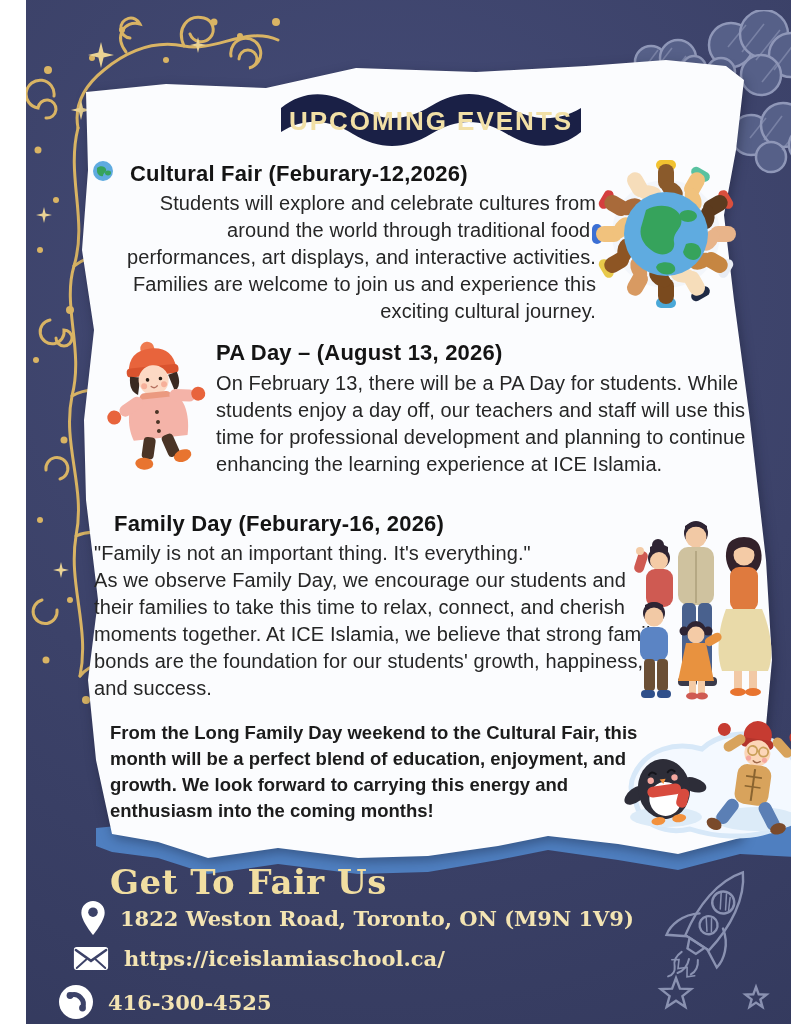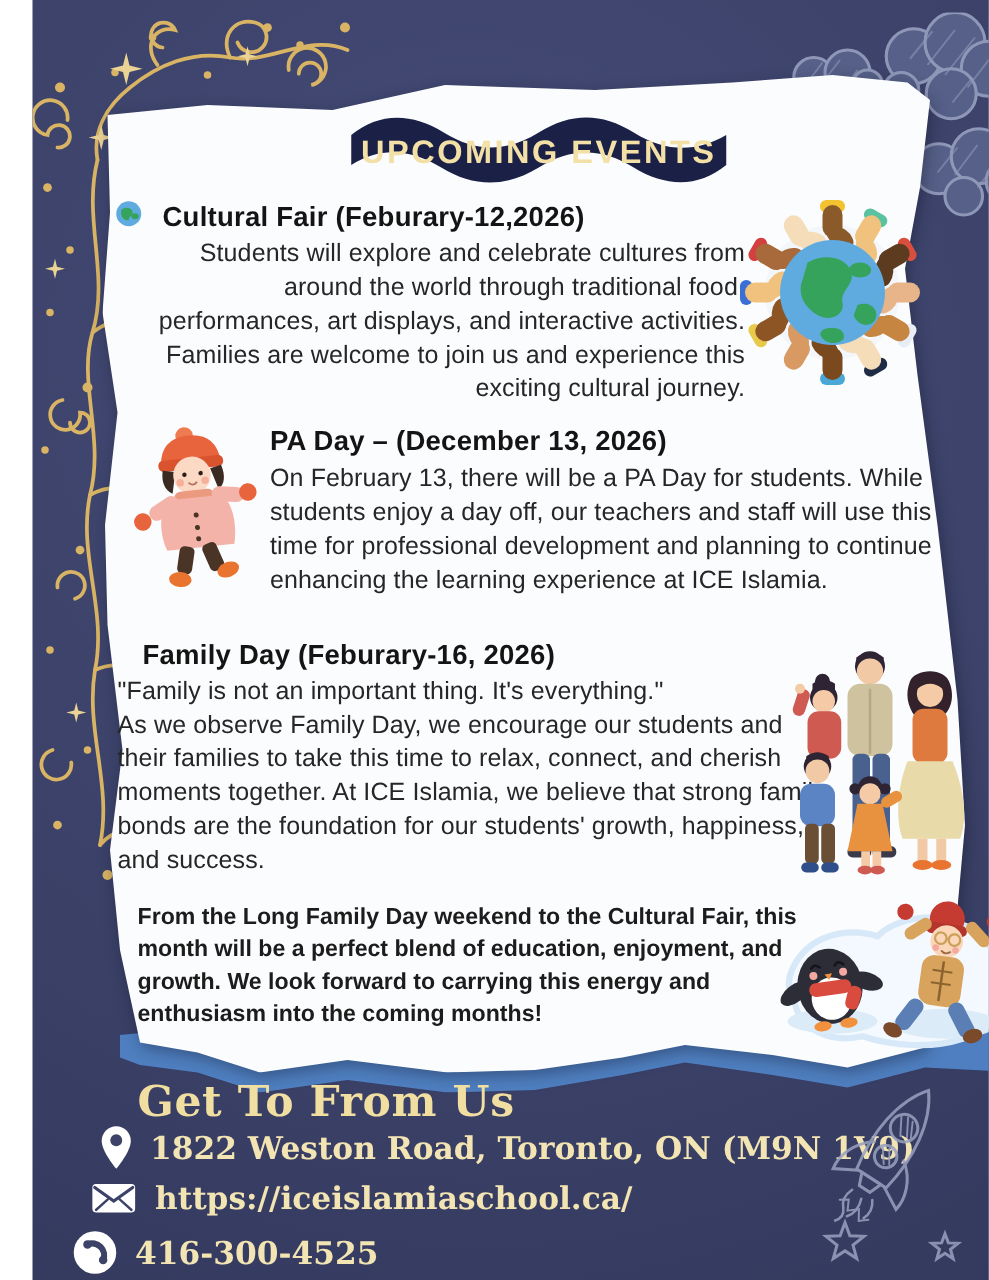--- a/index.html
+++ b/index.html
@@ -42,21 +42,21 @@
   .ev2-body  { left:190px; top:370px; width:554px; }
   .ev3-title { left:88px;  top:511px;text-align:center; }
   .ev3-body  { left:68px;  top:540px; width:572px; }
   .closing   { left:84px;  top:720px; width:548px; color:#1c1c1c; font-weight:bold;
                font-size:18.5px; line-height:26px; }
 
   
   .footer-heading { left:84px; top:862px; font-family:"DejaVu Serif", serif; font-weight:bold;
     font-size:34px; color:#f1dea1; letter-spacing:.5px; }
   .frow { display:flex; align-items:center; gap:14px; }
-  .frow span { font-family:"DejaVu Serif", serif; font-weight:bold; font-size:25px; color:#f3e4b3; }
+  .frow span { font-family:"DejaVu Serif", serif; font-weight:bold; font-size:21px; color:#f3e4b3; }
   .frow1 { left:54px; top:900px; }
   .frow2 { left:46px; top:944px; }
   .frow3 { left:32px; top:984px;align-items:center; }
 </style>
 </head>
 <body>
 
 <div class="canvas">
 
   <svg class="abs" style="left:0;top:0" width="270" height="720" viewBox="0 0 270 720">
@@ -243,21 +243,21 @@
       <rect x="22" y="62" width="26" height="12" rx="6" fill="#f4b3a8" transform="rotate(-28 35 68)"></rect>
       <circle cx="17" cy="77" r="7" fill="#e8643c"></circle>
       <rect x="74" y="56" width="26" height="12" rx="6" fill="#f4b3a8" transform="rotate(8 87 62)"></rect>
       <circle cx="103" cy="62" r="7" fill="#e8643c"></circle>
       <rect x="42" y="100" width="12" height="22" rx="4" fill="#4a3426" transform="rotate(14 48 111)"></rect>
       <rect x="64" y="99" width="12" height="23" rx="4" fill="#4a3426" transform="rotate(-18 70 110)"></rect>
       <ellipse cx="42" cy="126" rx="9" ry="6" fill="#e8742f" transform="rotate(10 42 126)"></ellipse>
       <ellipse cx="81" cy="122" rx="9" ry="6" fill="#e8742f" transform="rotate(-15 81 122)"></ellipse>
     </g>
   </svg>
-  <h2 class="abs ev-title ev2-title">PA Day – (December 13, 2026)</h2>
+  <h2 class="abs ev-title ev2-title">PA Day – (August 13, 2026)</h2>
   <p class="abs ev-body ev2-body">On February 13, there will be a PA Day for students. While students enjoy a day off, our teachers and staff will use this time for professional development and planning to continue enhancing the learning experience at ICE Islamia.</p>
 
   <h2 class="abs ev-title ev3-title">Family Day (Feburary-16, 2026)</h2>
   <p class="abs ev-body ev3-body">
     <span style="display:block">"Family is not an important thing. It's everything."</span>
     <span>As we observe Family Day, we encourage our students and their families to take this time to relax, connect, and cherish moments together. At ICE Islamia, we believe that strong family bonds are the foundation for our students' growth, happiness, and success.</span>
   </p>
 
   <svg class="abs" style="left:606px;top:515px" width="148" height="188" viewBox="0 0 148 188">
     <circle cx="26" cy="30" r="6" fill="#2e2433"></circle>
@@ -345,21 +345,21 @@
       <rect x="12" y="-38" width="24" height="10" rx="5" fill="#d8a35c" transform="rotate(40 24 -33)"></rect>
       <circle cx="36" cy="-45" r="6.5" fill="#c63b31"></circle>
       <rect x="-28" y="24" width="13" height="28" rx="6" fill="#5b7fb5" transform="rotate(30 -21 38)"></rect>
       <ellipse cx="-33" cy="52" rx="8" ry="5.5" fill="#7a4a2b" transform="rotate(20 -33 52)"></ellipse>
       <rect x="14" y="22" width="13" height="30" rx="6" fill="#5b7fb5" transform="rotate(-35 20 37)"></rect>
       <ellipse cx="31" cy="48" rx="8" ry="5.5" fill="#7a4a2b" transform="rotate(-25 31 48)"></ellipse>
     </g>
     <path d="M196,52 l9,-7 M199,63 l10,-4" stroke="#9fb8d8" stroke-width="2.5" stroke-linecap="round"></path>
   </svg>
 
-  <h1 class="abs footer-heading">Get To From Us</h1>
+  <h1 class="abs footer-heading">Get To Fair Us</h1>
 
   <div class="abs frow frow1">
     <svg width="26" height="36" viewBox="0 0 24 34">
       <path d="M12,1 C5.9,1 1,5.9 1,12 c0,8 11,21 11,21 s11,-13 11,-21 C23,5.9 18.1,1 12,1 Z" fill="#ffffff"></path>
       <circle cx="12" cy="11.5" r="4.5" fill="#3c4268"></circle>
     </svg>
     <span>1822 Weston Road, Toronto, ON (M9N 1V9)</span>
   </div>
 
   <div class="abs frow frow2">

